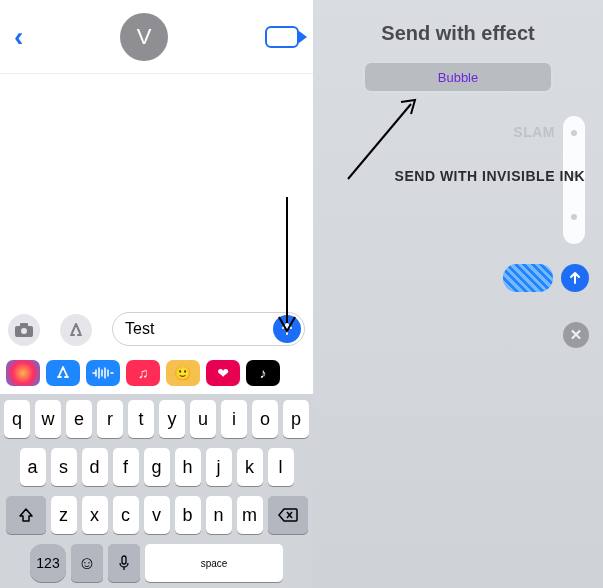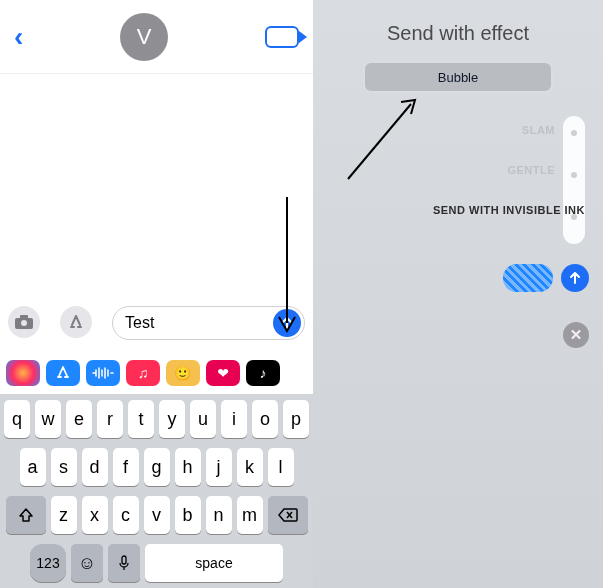--- a/index.html
+++ b/index.html
@@ -58,21 +58,21 @@
   .spacer { flex: 1; }
   .arrow1 {
     position: absolute;
     left: 277px; top: 197px;
     width: 20px; height: 140px;
     pointer-events: none;
   }
   .inputbar {
     height: 46px;
     display: flex;
-    align-items: flex-start;
+    align-items: flex-end;
     gap: 20px;
     padding: 0 8px 6px 8px;
   }
   .circ-btn {
     width: 32px; height: 32px;
     border-radius: 50%;
     background: #e6e6ea;
     color: #7d7d82;
     display: flex; align-items: center; justify-content: center;
     font-size: 16px;
@@ -126,70 +126,70 @@
   .key {
     width: 26px; height: 38px;
     background: #fff;
     border-radius: 5px;
     box-shadow: 0 1px 0 #888;
     display: flex; align-items: center; justify-content: center;
     font-size: 18px;
   }
   .key.func { background: #b3b8c0; }
   .key.wide { width: 40px; font-size: 14px; }
-  .key.space { width: 138px; font-size: 14px; }
+  .key.space { width: 138px; font-size: 10px; }
   .key.ret { width: 70px; font-size: 14px; }
   .key.num { width: 36px; font-size: 14px; border-radius: 12px; }
 
   
   .right {
     width: 290px;
     height: 588px;
     background: linear-gradient(180deg, #d9dde1 0%, #cfd3d8 100%);
     position: relative;
     padding-top: 22px;
   }
   .r-title {
     text-align: center;
     font-size: 20px;
     color: #4a4a4d;
-    font-weight: 400;
+    font-weight: 700;
   }
   .seg {
     width: 190px;
     height: 32px;
     margin: 16px auto 0;
     border-radius: 8px;
     background: #dadde1;
     display: flex;
     padding: 2px;
   }
   .seg-item {
     flex: 1;
     border-radius: 6px;
     display: flex; align-items: center; justify-content: center;
     font-size: 13px;
     color: #555;
   }
-  .seg-item.active { background: #b9bdc2; color: #0f172a; }
+  .seg-item.active { background: #b9bdc2; color: #6d28d9; }
   .arrow2 {
     position: absolute;
     left: 30px; top: 94px;
     width: 80px; height: 90px;
     pointer-events: none;
   }
   .effects {
     position: absolute;
     right: 18px;
     top: 110px;
     width: 230px;
     text-align: right;
   }
   .effects .opt {
-    font-size: 11px;
+    font-size: 14px;
     font-weight: 700;
     letter-spacing: 0.5px;
     color: #bfc2c7;
     padding: 14px 30px 14px 0;
     position: relative;
   }
   .effects .opt.sel { color: #2c2c2e; }
   .dotcol {
     position: absolute;
     right: 18px;
@@ -363,21 +363,20 @@
   </svg>
 
   <div class="dotcol">
     <div class="d" style="top:14px"></div>
     <div class="d" style="top:56px"></div>
     <div class="d" style="top:98px"></div>
   </div>
 
   <div class="effects">
     <div class="opt">SLAM</div>
-    <div class="opt">GENTLE</div>
     <div class="opt sel" style="padding-right:0">SEND WITH INVISIBLE INK</div>
   </div>
 
   <div class="bubble-demo"></div>
   <div class="send2">
     <svg width="14" height="14" viewBox="0 0 14 14">
         <path d="M7 12V2M3 6l4-4 4 4" stroke="#fff" stroke-width="2" fill="none" stroke-linecap="round" stroke-linejoin="round"></path>
       </svg>
   </div>
   <div class="close">✕</div>

